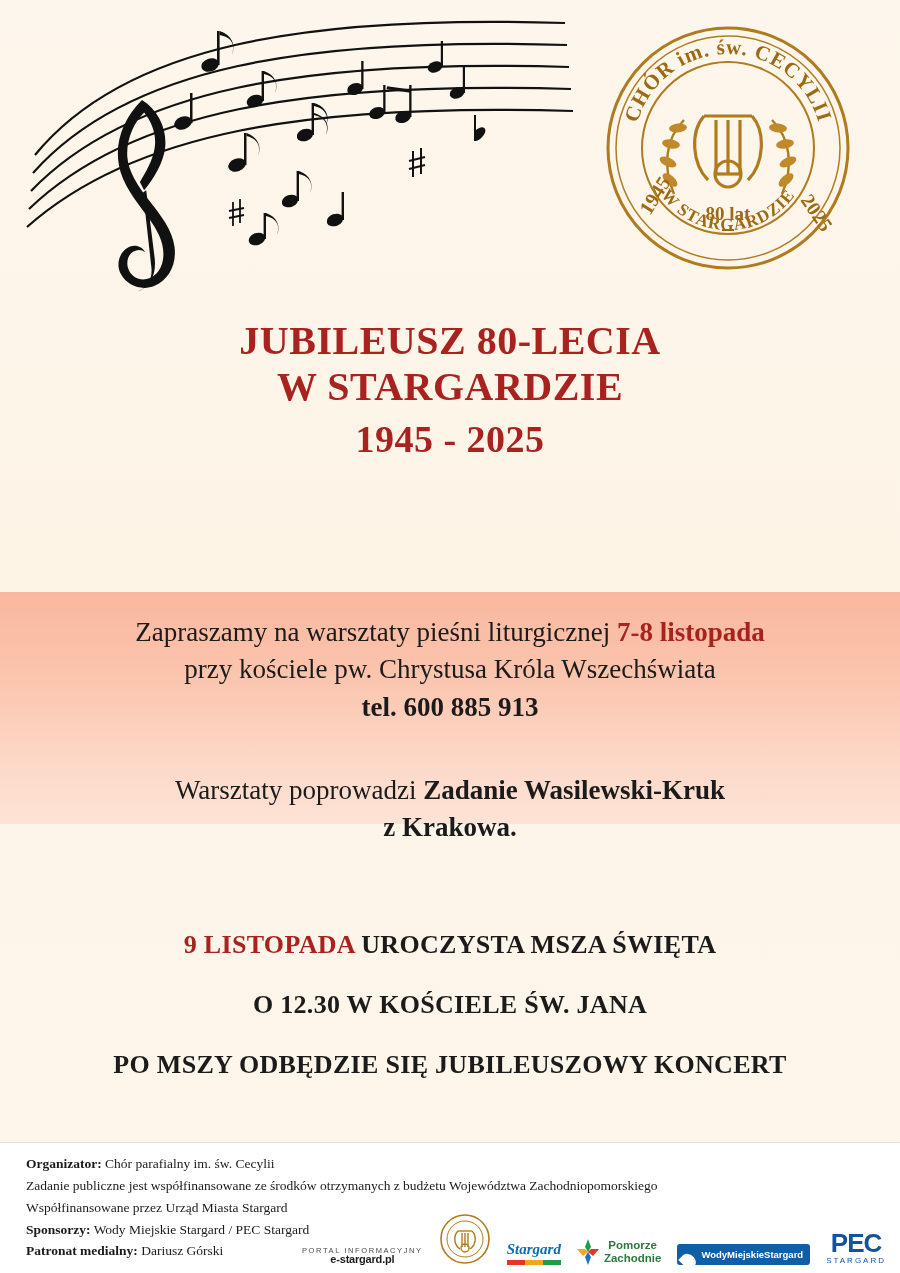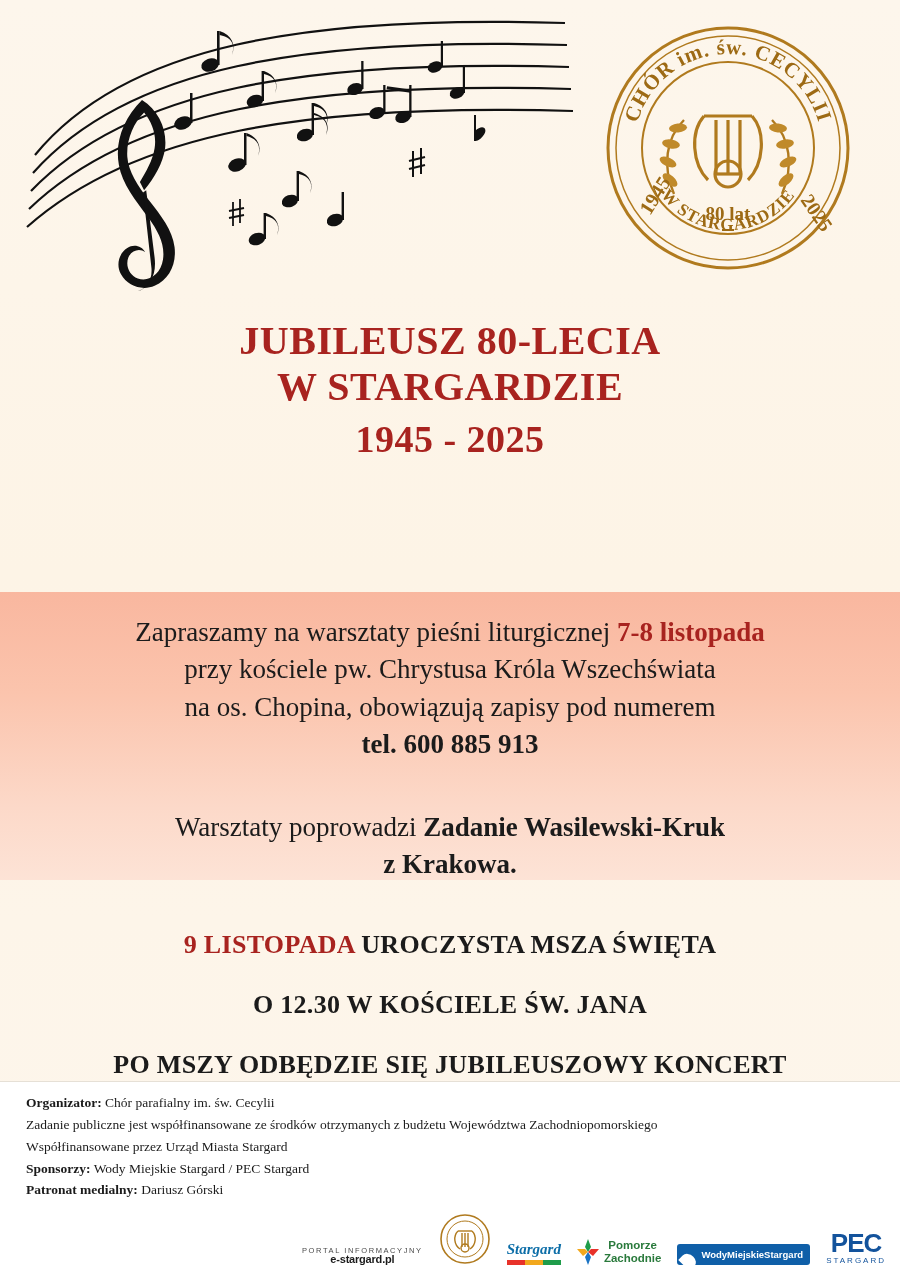--- a/index.html
+++ b/index.html
@@ -48,21 +48,21 @@
   }
   .title-line.years {
     font-size: 38px;
     margin-top: 6px;
   }
 
   
   .band {
     position: absolute;
     left: 0; top: 592px;
-    width: 900px; height: 288px;
+    width: 900px; height: 232px;
     background: linear-gradient(180deg, #f9b79f 0%, #fbc4ad 35%, #fcd9c9 75%, #fde3d6 100%);
     text-align: center;
     padding-top: 22px;
   }
   .band p {
     margin: 0;
     font-size: 27px;
     line-height: 1.38;
     color: #1b1b1b;
   }
@@ -85,21 +85,21 @@
     letter-spacing: 0.3px;
     margin-bottom: 30px;
   }
   .mass .line .red { color: #a8231f; }
   .mass .line.last { margin-bottom: 0; font-size: 26px; }
 
   
   .footer {
     position: absolute;
     left: 0; bottom: 0;
-    width: 900px; height: 192px;
+    width: 900px; height: 131px;
     background: #ffffff;
     border-top: 1px solid #e6e0d6;
     padding: 10px 26px 8px 26px;
   }
   .footer .fline {
     font-size: 13.5px;
     color: #1b1b1b;
     line-height: 1.62;
     white-space: nowrap;
   }
@@ -324,21 +324,20 @@
     <div class="title-line">JUBILEUSZ 80-LECIA</div>
     <div class="title-line">W STARGARDZIE</div>
     <div class="title-line years">1945 - 2025</div>
   </div>
 
   <div class="band">
     <p>
       <span>Zapraszamy na warsztaty pieśni liturgicznej </span><span class="red">7-8 listopada</span>
     </p>
     <p>przy kościele pw. Chrystusa Króla Wszechświata</p>
-    <p>na os. Chopina, obowiązują zapisy pod numerem</p>
     <p class="tel">tel. 600 885 913</p>
     <p class="lead">
       <span>Warsztaty poprowadzi </span><span class="bold">Zadanie Wasilewski-Kruk</span>
     </p>
     <p class="bold">z Krakowa.</p>
   </div>
 
   <div class="mass">
     <div class="line">
       <span class="red">9 LISTOPADA</span><span> UROCZYSTA MSZA ŚWIĘTA</span>

